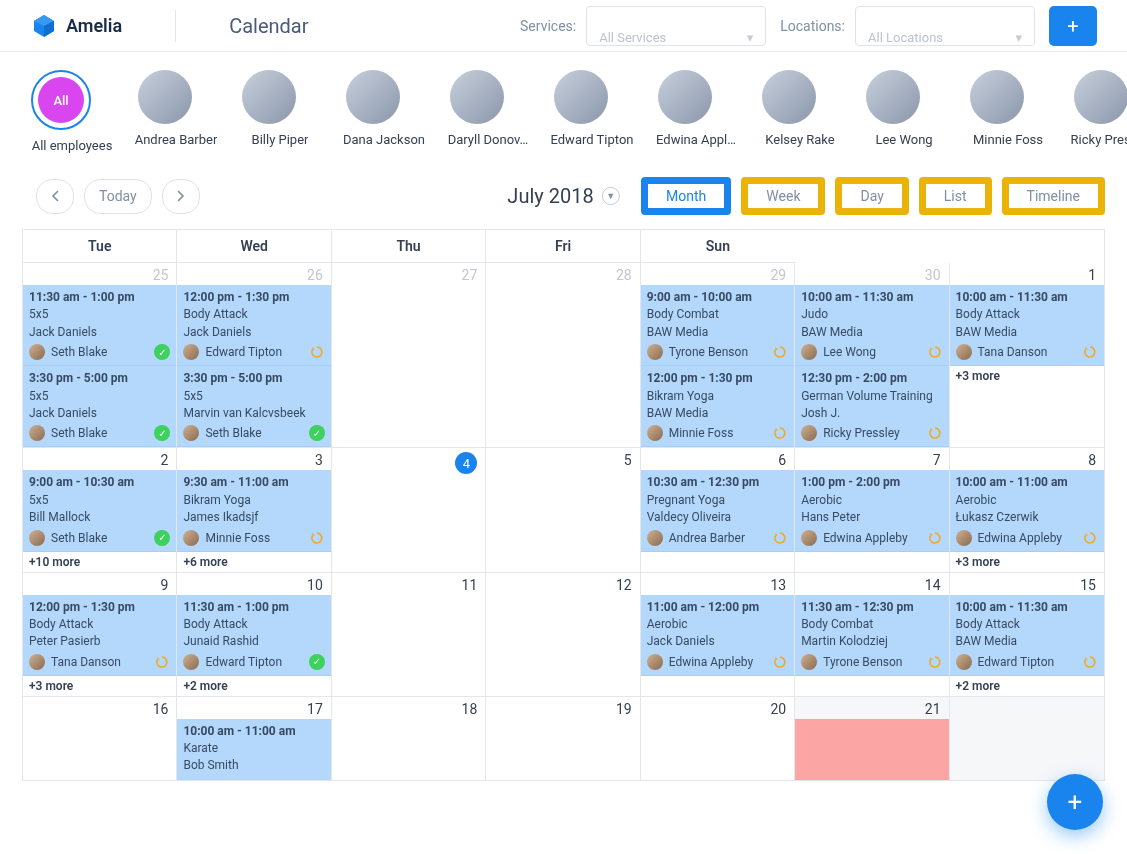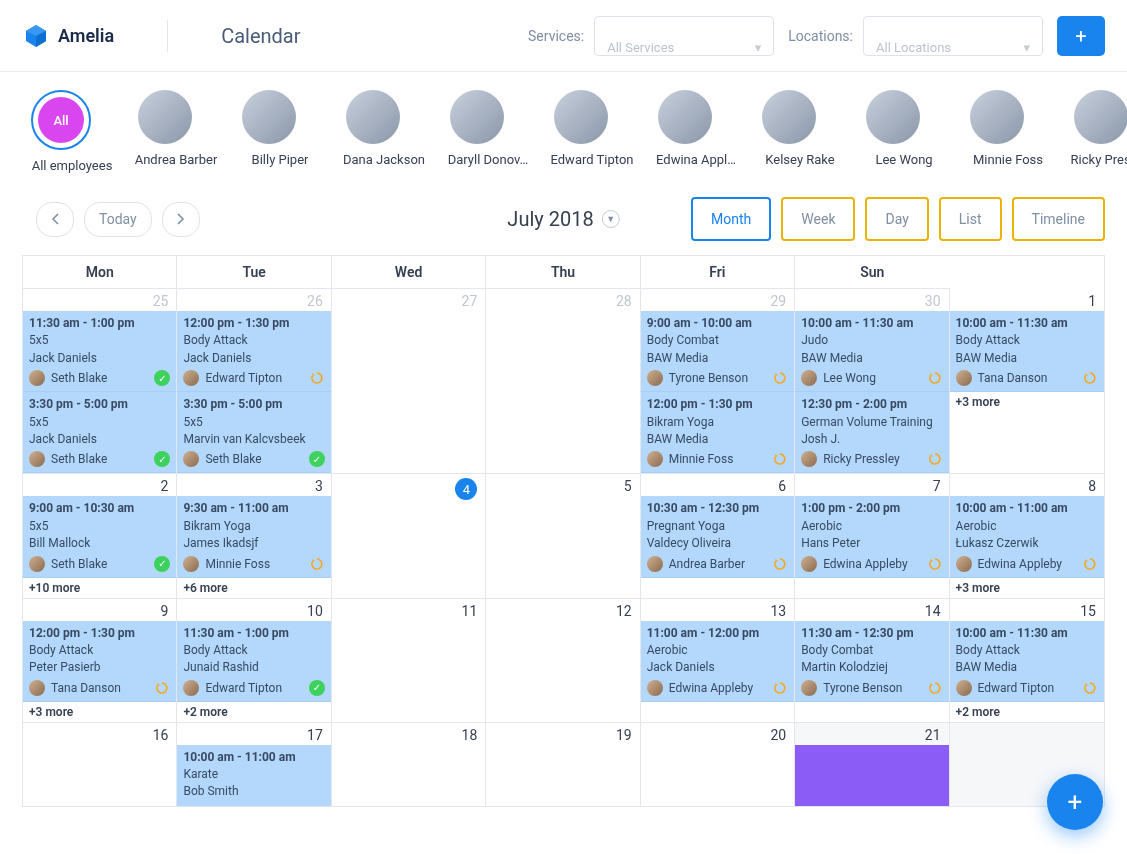--- a/index.html
+++ b/index.html
@@ -5,22 +5,22 @@
 * { box-sizing: border-box; margin: 0; padding: 0; }
 body {
   font-family: -apple-system, BlinkMacSystemFont, "Segoe UI", Roboto, Helvetica, Arial, sans-serif;
   background: #fff;
   color: #354052;
   font-size: 13px;
 }
 .topbar {
   display: flex;
   align-items: center;
-  height: 72px;
-  padding: 0 22px;
+  height: 52px;
+  padding: 0 30px;
   border-bottom: 1px solid #eaedf0;
   gap: 31px;
 }
 .logo { display: flex; align-items: center; gap: 8px; }
 .logo-mark {
   width: 28px; height: 28px;
   display: flex; align-items: center; justify-content: center;
 }
 .logo-text { font-size: 18px; font-weight: 600; color: #1a2b49; }
 .divider-v { width: 1px; height: 32px; background: #e3e7ed; margin: 0 22px; }
@@ -76,21 +76,21 @@
   display: flex; align-items: center; gap: 8px;
   font-size: 20px; color: #354052; font-weight: 400;
 }
 .month-chev {
   width: 18px; height: 18px; border: 1px solid #c5ccd6; border-radius: 50%;
   display: flex; align-items: center; justify-content: center; font-size: 9px; color: #7f8fa4;
   cursor: pointer;
 }
 .view-group { margin-left: auto; display: flex; gap: 10px; }
 .view-btn {
-  height: 44px; padding: 0 18px; border: 2px solid #eab308; border-radius: 4px;
+  height: 38px; padding: 0 18px; border: 7px solid #eab308; border-radius: 4px;
   display: flex; align-items: center; color: #7f8fa4; font-size: 14px; cursor: pointer;
 }
 .view-btn.active { border-color: #1a84ee; color: #1a84ee; }
 .calendar { margin: 0 22px; border: 1px solid #e3e7ed; border-bottom: none; }
 .cal-header { display: grid; grid-template-columns: repeat(7,1fr); }
 .cal-header div {
   border-right: 1px solid #e3e7ed; border-bottom: 1px solid #e3e7ed;
   text-align: center; padding: 8px 0; font-weight: 600; font-size: 14px; color: #354052;
 }
 .cal-header div:last-child { border-right: none; }
@@ -251,21 +251,20 @@
       <div class="view-btn active">Month</div>
       <div class="view-btn">Week</div>
       <div class="view-btn">Day</div>
       <div class="view-btn">List</div>
       <div class="view-btn">Timeline</div>
     </div>
 </div>
 
 <div class="calendar">
   <div class="cal-header" id="cal-header">
-      <div>Mon</div>
       <div>Tue</div>
       <div>Wed</div>
       <div>Thu</div>
       <div>Fri</div>
       <div>Sun</div>
     </div>
   <div class="cal-body" id="cal-body">
       <div class="cell">
         <div class="daynum other">25</div>
         <div class="event">
@@ -609,21 +608,21 @@
       </div>
       <div class="cell">
         <div class="daynum">18</div>
       </div>
       <div class="cell">
         <div class="daynum">19</div>
       </div>
       <div class="cell">
         <div class="daynum">20</div>
       </div>
-      <div class="cell" style="background: #8b5cf6;">
+      <div class="cell" style="background: #fca5a5;">
         <div class="daynum" style="background:#f6f7f9">21</div>
       </div>
       <div class="cell" style="background: rgb(246, 247, 249);">
         <div class="daynum" style="background:#f6f7f9"></div>
       </div>
     </div>
 </div>
 
 <div class="fab">
   <span>+</span>

